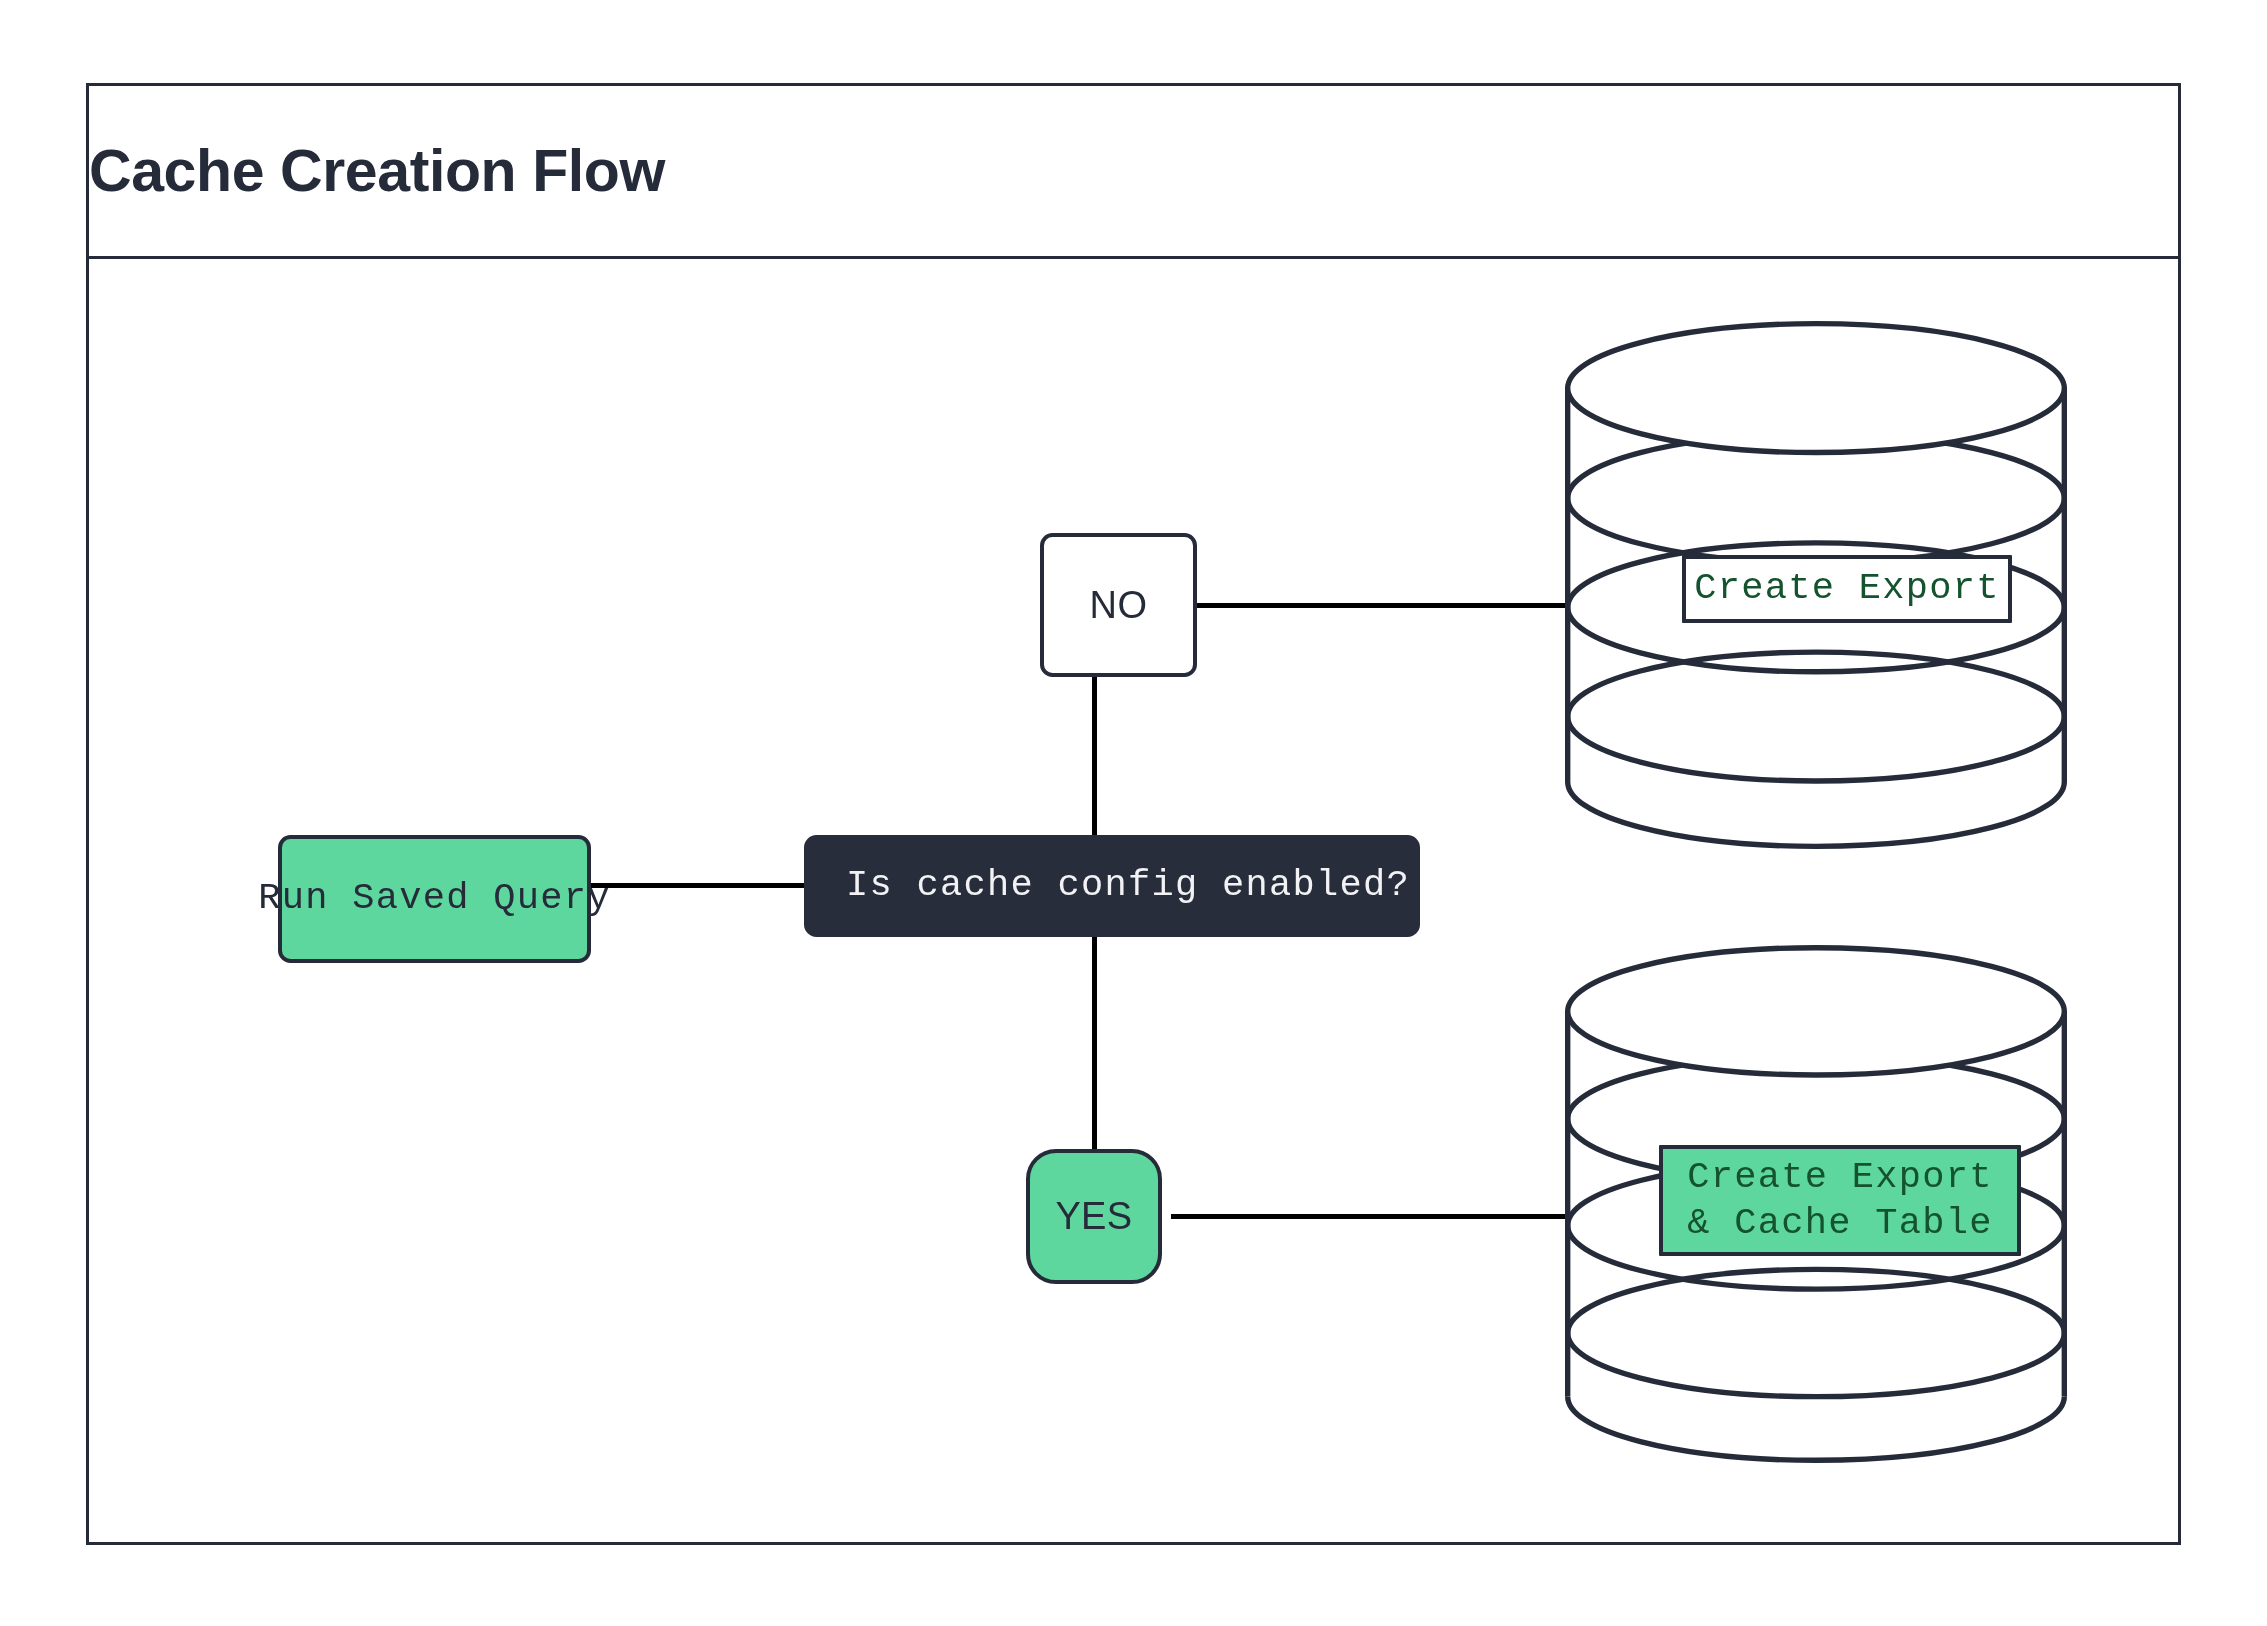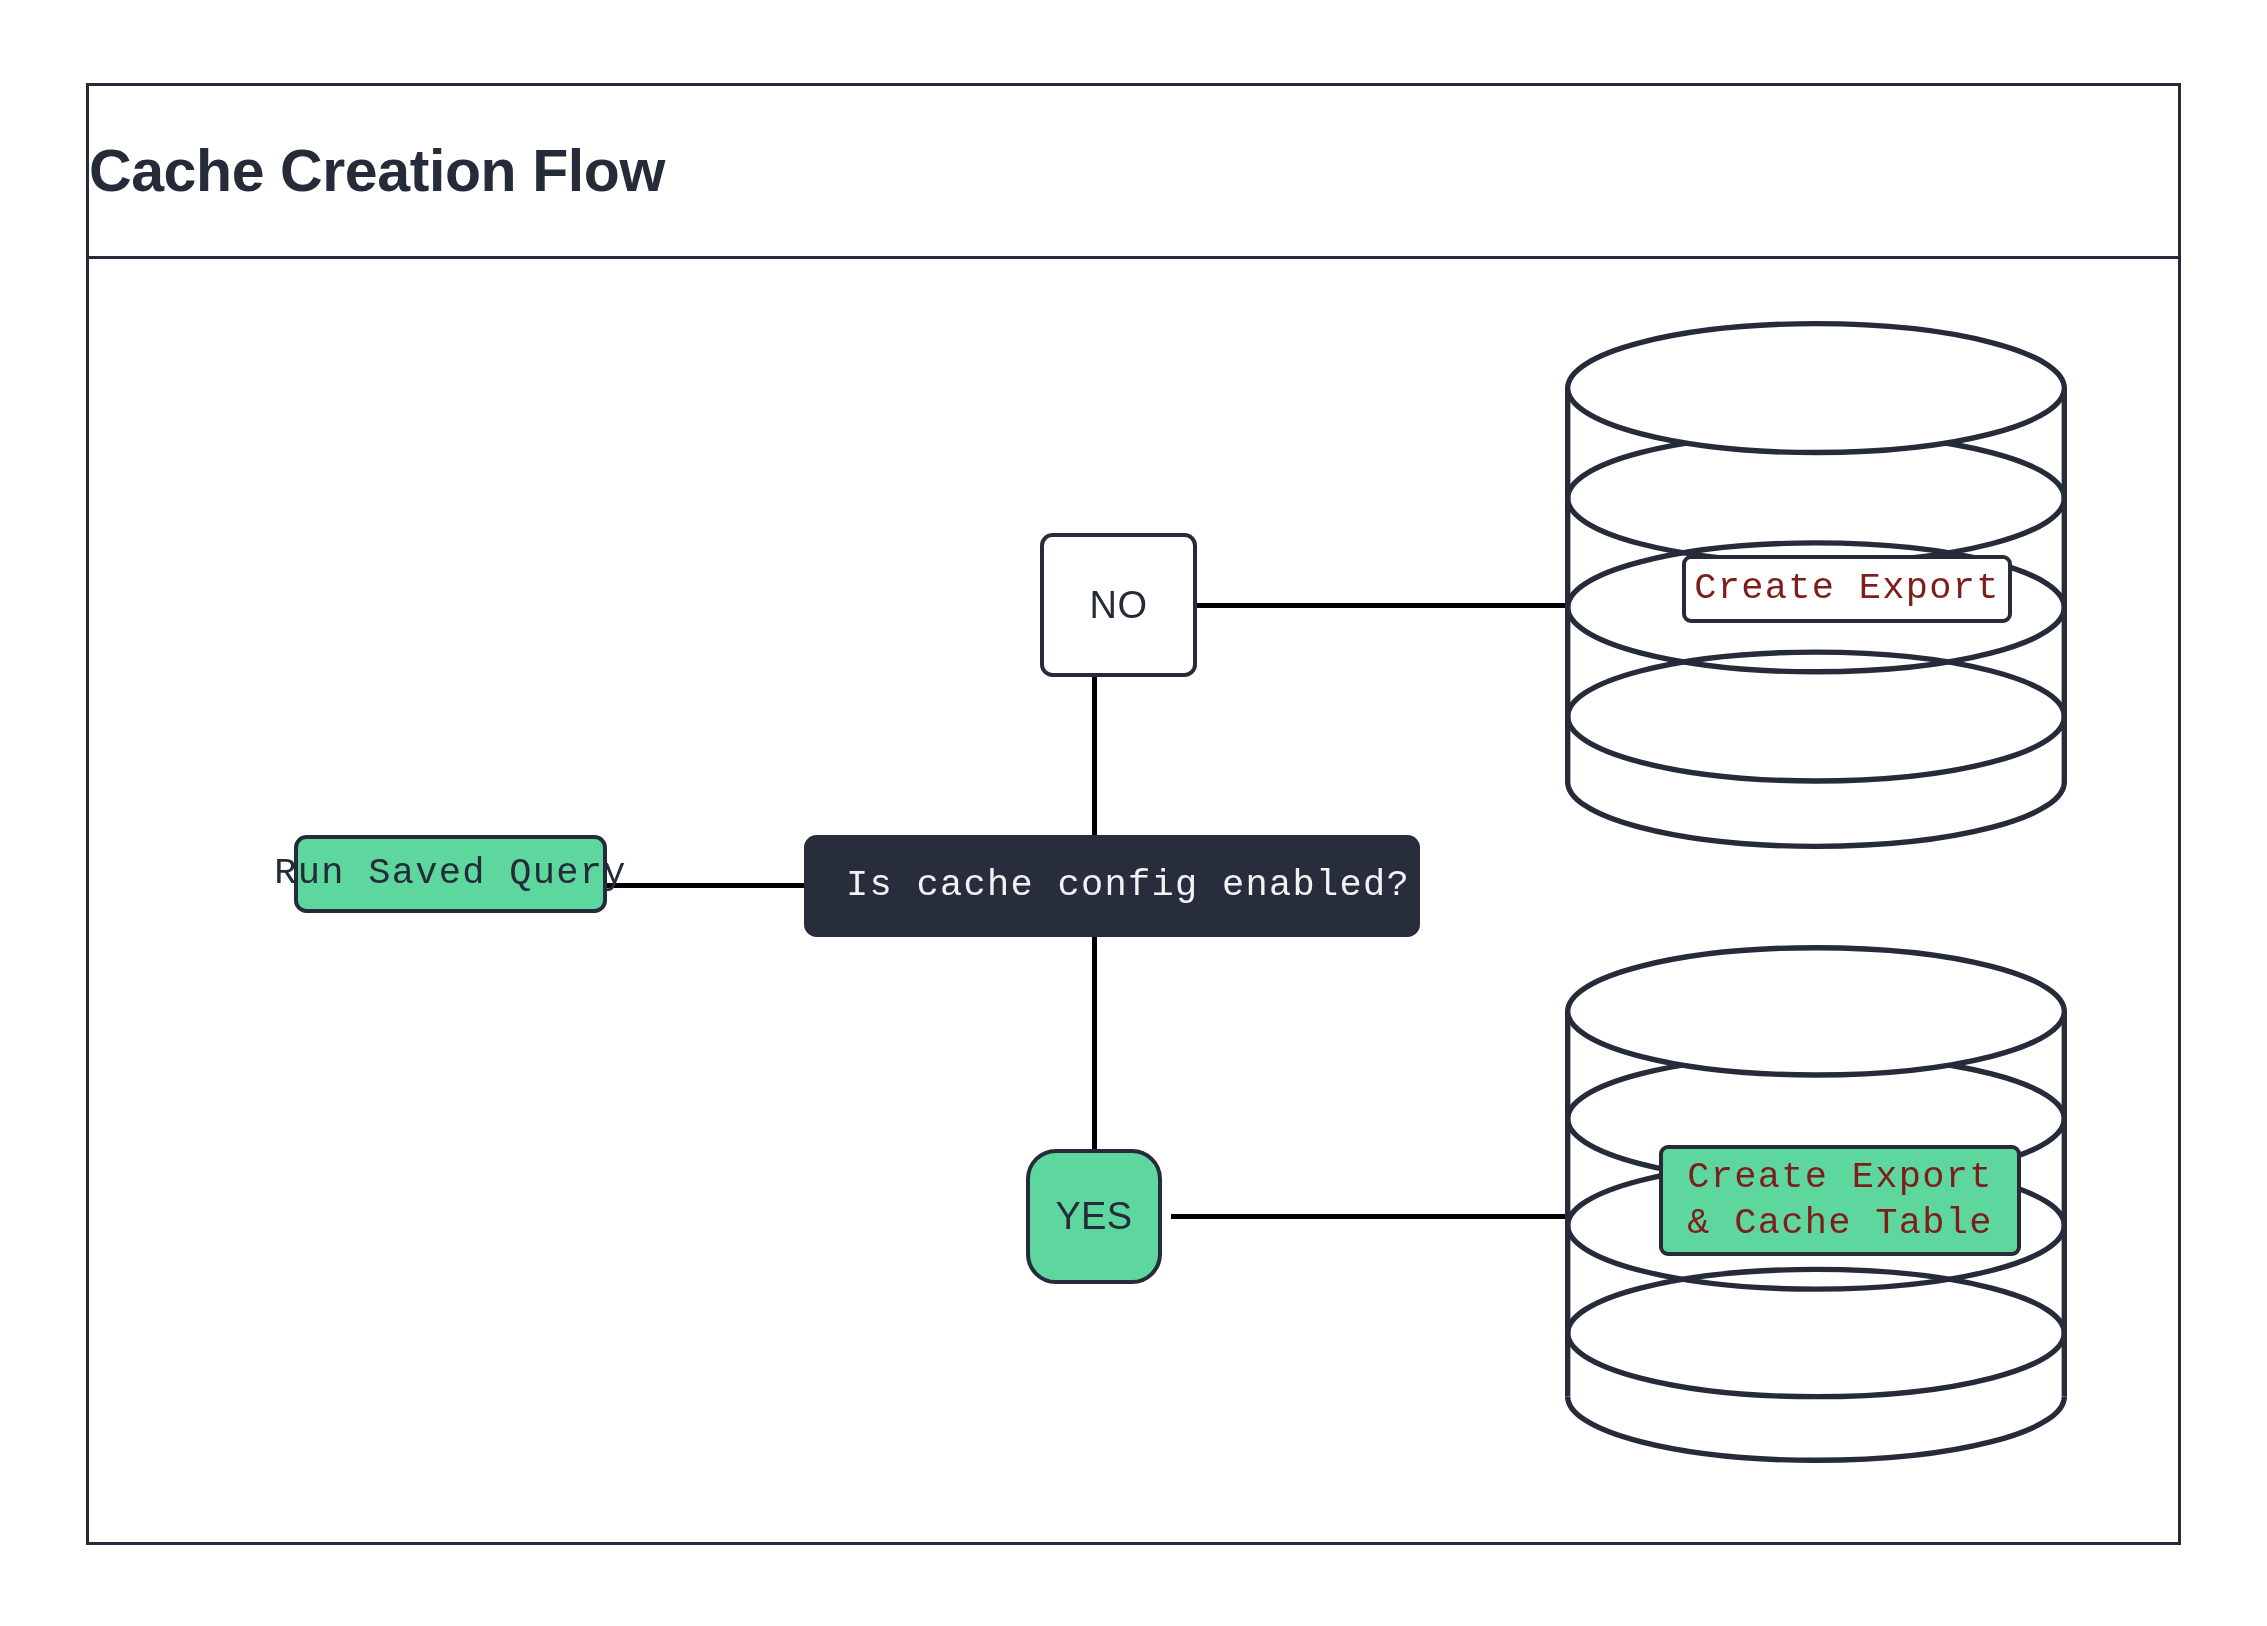--- a/index.html
+++ b/index.html
@@ -94,21 +94,21 @@
 
   .node-branch {
     font-family: "Liberation Sans", sans-serif;
     font-size: 38px;
     letter-spacing: 0.4px;
     font-weight: normal;
   }
 
   
   #node-run-saved-query {
-    left: 294px;  top: 835px;  width: 313px; height: 78px;
+    left: 278px;  top: 835px;  width: 313px; height: 128px;
   }
   #node-decision {
     left: 804px;  top: 835px;  width: 616px; height: 102px;
     z-index: 6;
   }
   #node-no {
     left: 1016px; top: 533px;  width: 157px; height: 144px;
     z-index: 6;
     margin-left: 24px;
   }
@@ -132,26 +132,26 @@
   #cylinder-bottom { left: 1565px; top: 945px; width: 502px; height: 518px; }
 
   .cyl-label {
     position: absolute;
     box-sizing: border-box;
     display: flex;
     align-items: center;
     justify-content: center;
     text-align: center;
     border: 4.5px solid #262b3a;
-    border-radius: 9px;
+    border-radius: 1px;
     font-family: "Liberation Mono", monospace;
     font-size: 37px;
     line-height: 1.22;
     letter-spacing: 1.3px;
-    color: #7f1d1d;
+    color: #14532d;
     white-space: pre;
     z-index: 8;
   }
   #label-create-export {
     left: 1682px; top: 555px;  width: 330px; height: 68px;
     background: #ffffff;
   }
   #label-create-export-cache {
     left: 1659px; top: 1145px; width: 362px; height: 111px;
     background: #5ed79e;

